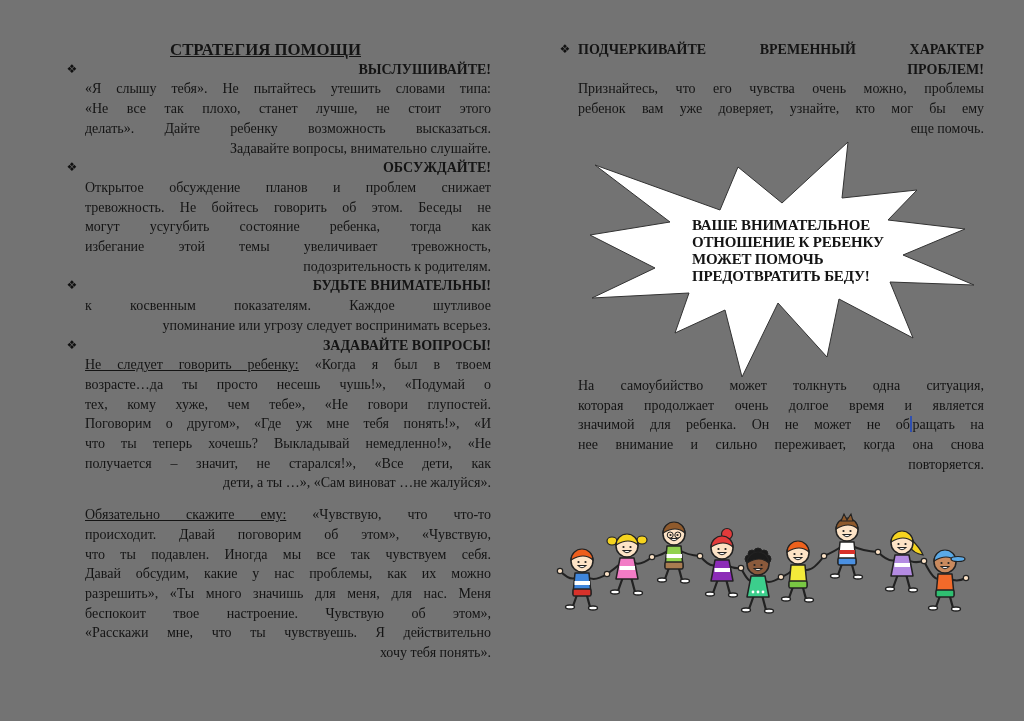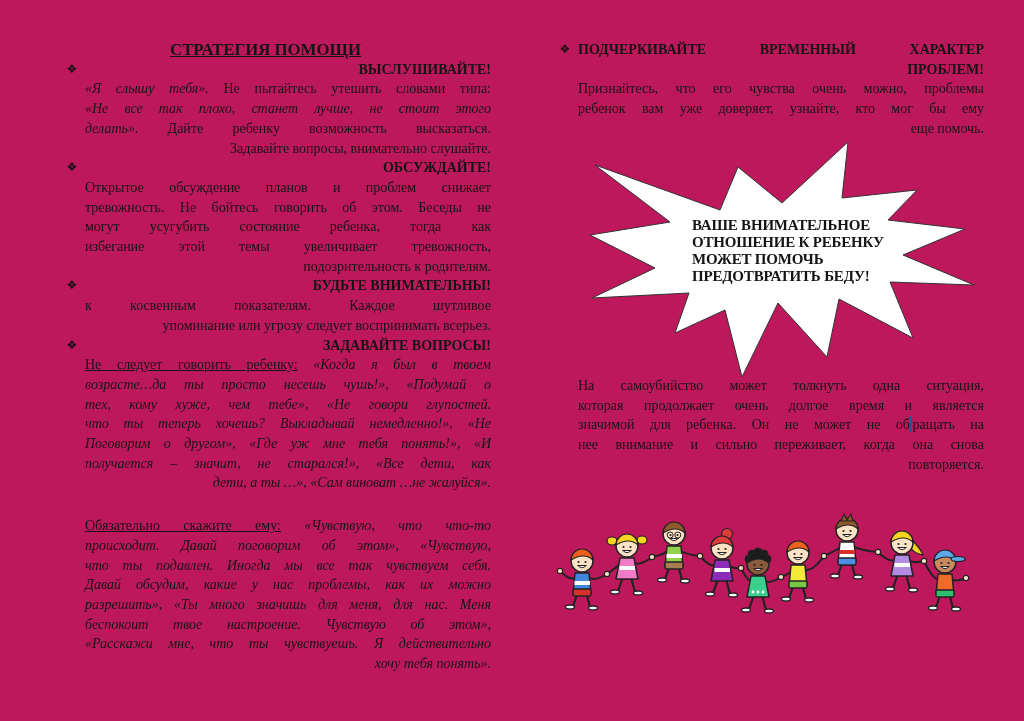--- a/index.html
+++ b/index.html
@@ -1,18 +1,18 @@
 <!DOCTYPE html>
 <html><head>
 <meta charset="utf-8">
 <style>
   html, body { margin: 0; padding: 0; background: #ffffff; }
   #page {
     position: relative; width: 1024px; height: 721px; overflow: hidden;
-    background: #be185d; color: #141414;
+    background: #737373; color: #141414;
     font-family: "Liberation Serif", serif;
   }
   #art { position: absolute; left: 0; top: 0; width: 1024px; height: 721px; z-index: 0; }
   .col { position: absolute; top: 40px; width: 426px; z-index: 1; }
   .col.left { left: 65px; }
   .col.right { left: 558px; }
   .title {
     width: 401px; text-align: center; font-weight: bold; text-decoration: underline;
     font-size: 16.8px; line-height: 19.7px; height: 19.7px; white-space: nowrap;
   }
@@ -22,22 +22,22 @@
     position: absolute; left: 0; top: 0; width: 14px; text-align: center;
     font-family: "DejaVu Sans", sans-serif; font-size: 12px; line-height: 19.7px; color: #111;
   }
   .bullet::before { content: "\2756"; }
   .ln {
     font-size: 14px; line-height: 19.7px; min-height: 19.7px;
     padding-left: 20px;
   }
   .ln.j { text-align: justify; text-align-last: justify; }
   .ln.l { text-align: right; white-space: nowrap; }
-  .para + .para { margin-top: 23px; }
-  .i { font-style: italic; }
+  .para + .para { margin-top: 12px; }
+  .i { }
   .u { text-decoration: underline; }
   .caret {
     display: inline-block; width: 1.5px; height: 16px; background: #2f4fb0;
     vertical-align: -3px; margin: 0 0.5px;
   }
   .closing { position: absolute; left: 558px; top: 376px; width: 426px; z-index: 1; }
   .callout {
     position: absolute; left: 692px; top: 217px; z-index: 1;
     font-weight: bold; font-size: 15px; line-height: 17px; white-space: nowrap; color: #141414;
     letter-spacing: -0.2px;
@@ -248,22 +248,22 @@
         </div>
         <div class="section">
           <div class="heading">
             <span class="bullet"></span>
             <div class="ln l">ЗАДАВАЙТЕ ВОПРОСЫ!</div>
           </div>
           <div class="para">
             <div class="ln j"><span class="u">Не следует говорить ребенку:</span><span> </span><span class="i ">«Когда я был в твоем</span></div>
             <div class="ln j"><span class="i ">возрасте…да ты просто несешь чушь!», «Подумай о</span></div>
             <div class="ln j"><span class="i ">тех, кому хуже, чем тебе», «Не говори глупостей.</span></div>
+            <div class="ln j"><span class="i ">Поговорим о другом», «Где уж мне тебя понять!», «И</span></div>
             <div class="ln j"><span class="i ">что ты теперь хочешь? Выкладывай немедленно!», «Не</span></div>
-            <div class="ln j"><span class="i ">Поговорим о другом», «Где уж мне тебя понять!», «И</span></div>
             <div class="ln j"><span class="i ">получается – значит, не старался!», «Все дети, как</span></div>
             <div class="ln l"><span class="i ">дети, а ты …», «Сам виноват …не жалуйся».</span></div>
           </div>
           <div class="para">
             <div class="ln j"><span class="u">Обязательно скажите ему:</span><span> </span><span class="i ">«Чувствую, что что-то</span></div>
             <div class="ln j"><span class="i ">происходит. Давай поговорим об этом», «Чувствую,</span></div>
             <div class="ln j"><span class="i ">что ты подавлен. Иногда мы все так чувствуем себя.</span></div>
             <div class="ln j"><span class="i ">Давай обсудим, какие у нас проблемы, как их можно</span></div>
             <div class="ln j"><span class="i ">разрешить», «Ты много значишь для меня, для нас. Меня</span></div>
             <div class="ln j"><span class="i ">беспокоит твое настроение. Чувствую об этом»,</span></div>

